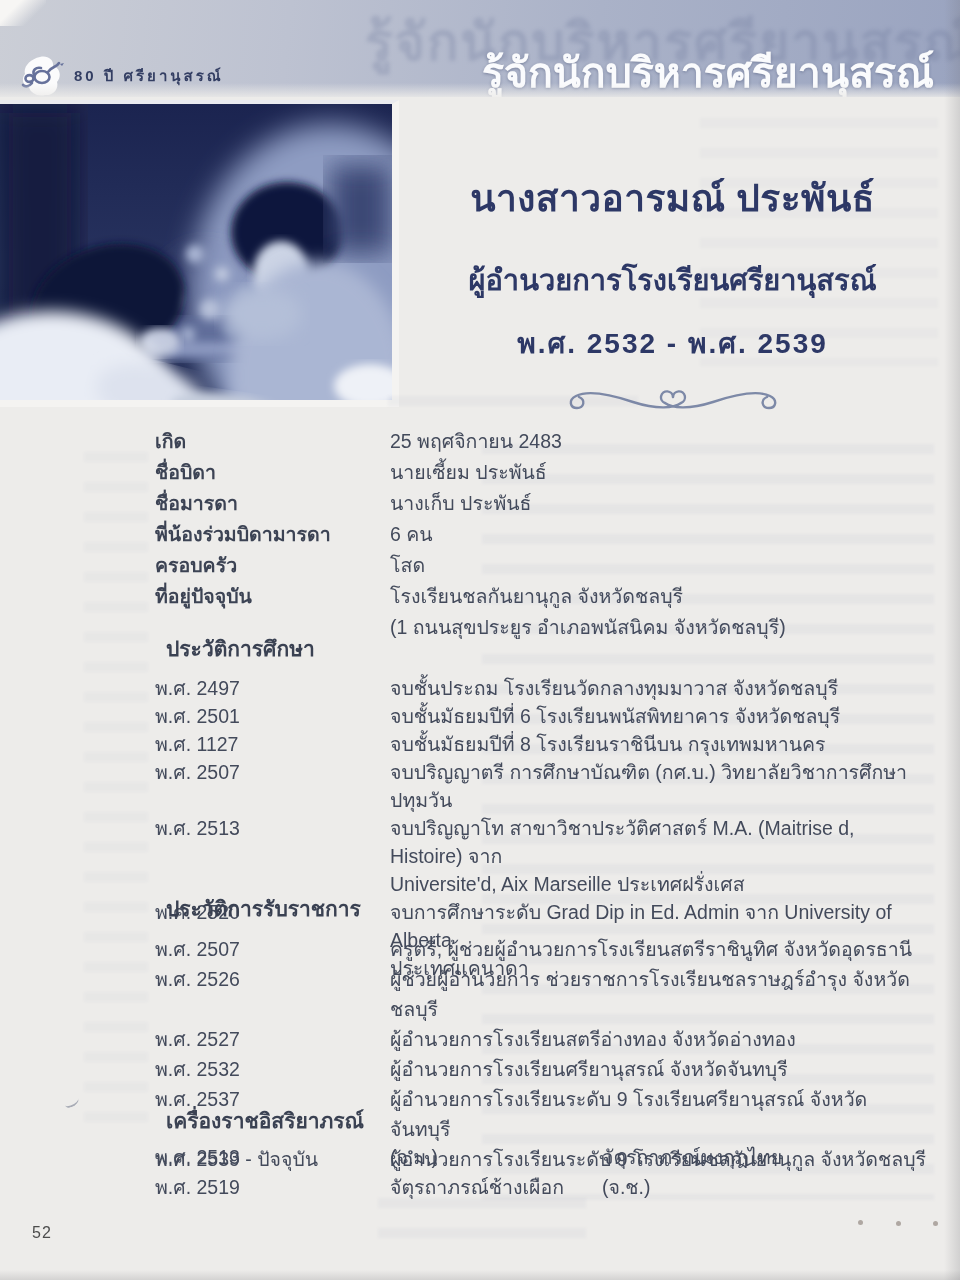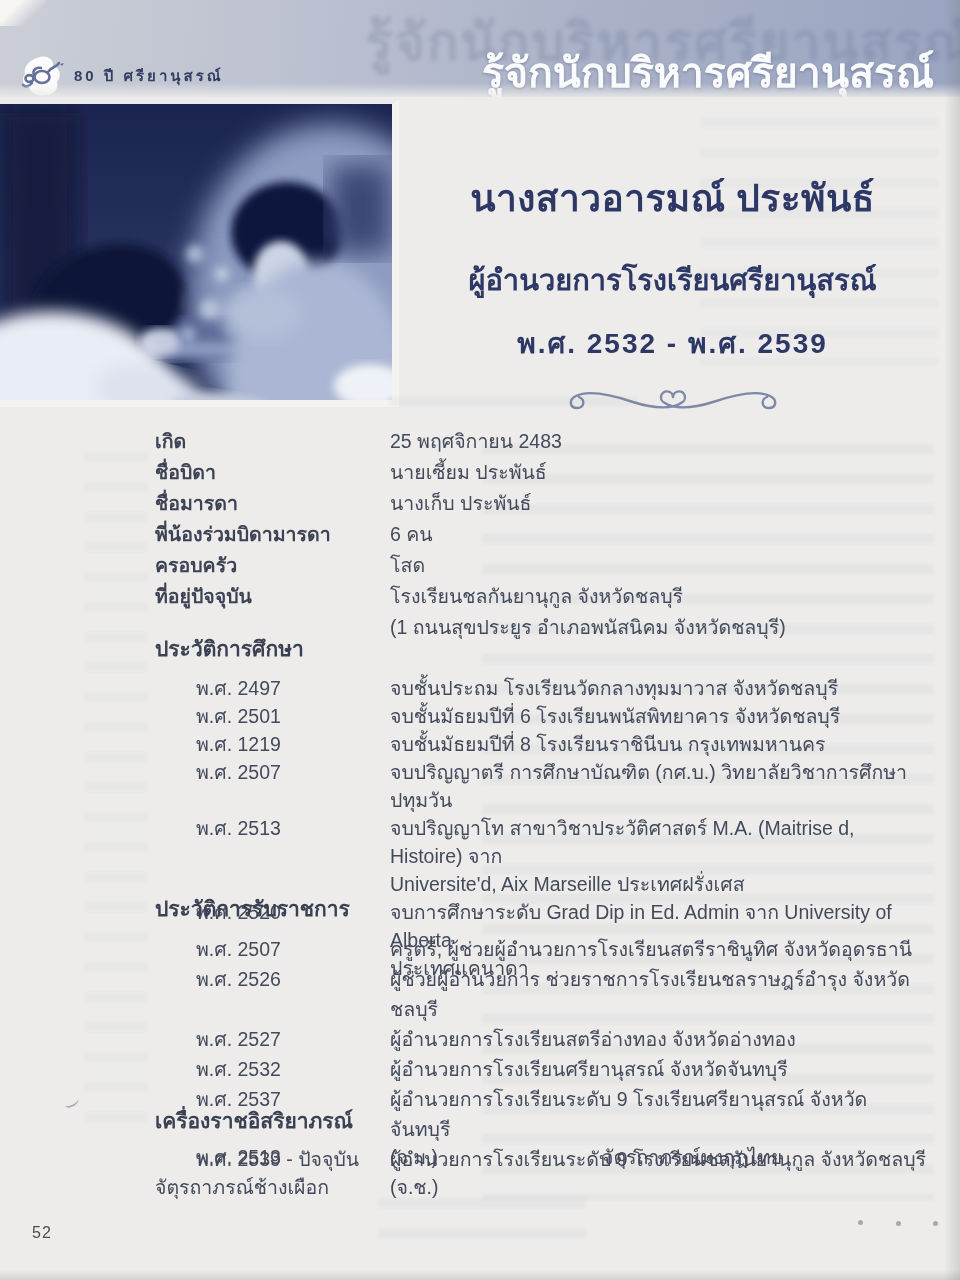--- a/index.html
+++ b/index.html
@@ -46,28 +46,28 @@
   .person-position{margin-top:30px;font-size:29px;font-weight:600;}
   .person-tenure{margin-top:18px;font-size:28px;font-weight:700;letter-spacing:2px;}
   .flourish{margin-top:16px;}
 
   
   .section{position:absolute;left:155px;width:772px;}
   .sec-personal{top:426px;}
   .sec-education{top:636px;}
   .sec-service{top:896px;}
   .sec-decorations{top:1108px;}
-  .sec-heading{font-size:21px;font-weight:700;color:#3a4152;margin:0 0 12px 0;line-height:26px;}
+  .sec-heading{font-size:21px;font-weight:700;color:#3a4152;margin:0 0 12px 11px;line-height:26px;}
   .sec-decorations .sec-heading{margin-bottom:8px;}
   .row{display:grid;grid-template-columns:235px 1fr;}
   .row.deco{grid-template-columns:235px 212px 1fr;}
   .lbl{font-weight:700;color:#3c4354;}
   .val,.lbl,.yr{font-size:19.5px;}
   .val{white-space:pre-line;color:#434a5b;}
-  .yr{color:#434a5b;margin-left:41px;}
+  .yr{color:#434a5b;}
   .sec-personal .row{line-height:31px;}
   .sec-education .row{line-height:28px;}
   .sec-service .row{line-height:30px;}
   .sec-decorations .row{line-height:30px;}
 
   .page-number{position:absolute;left:32px;top:1224px;font-size:16px;color:#4c4c4c;letter-spacing:1px;}
 
   
   .ghost-lines{position:absolute;pointer-events:none;filter:blur(1.6px);
     background:repeating-linear-gradient(180deg,rgba(96,108,148,.10) 0 10px,rgba(0,0,0,0) 10px 30px);}
@@ -207,21 +207,21 @@
     <div class="sec-heading">ประวัติการศึกษา</div>
     <div class="row">
         <span class="yr">พ.ศ. 2497</span>
         <span class="val">จบชั้นประถม โรงเรียนวัดกลางทุมมาวาส จังหวัดชลบุรี</span>
       </div>
     <div class="row">
         <span class="yr">พ.ศ. 2501</span>
         <span class="val">จบชั้นมัธยมปีที่ 6 โรงเรียนพนัสพิทยาคาร จังหวัดชลบุรี</span>
       </div>
     <div class="row">
-        <span class="yr">พ.ศ. 1219</span>
+        <span class="yr">พ.ศ. 1127</span>
         <span class="val">จบชั้นมัธยมปีที่ 8 โรงเรียนราชินีบน กรุงเทพมหานคร</span>
       </div>
     <div class="row">
         <span class="yr">พ.ศ. 2507</span>
         <span class="val">จบปริญญาตรี การศึกษาบัณฑิต (กศ.บ.) วิทยาลัยวิชาการศึกษา ปทุมวัน</span>
       </div>
     <div class="row">
         <span class="yr">พ.ศ. 2513</span>
         <span class="val">จบปริญญาโท สาขาวิชาประวัติศาสตร์ M.A. (Maitrise d, Histoire) จาก
 Universite'd, Aix Marseille ประเทศฝรั่งเศส</span>
@@ -262,20 +262,21 @@
   </div>
 
   <div class="section sec-decorations">
     <div class="sec-heading">เครื่องราชอิสริยาภรณ์</div>
     <div class="row deco">
         <span class="yr">พ.ศ. 2513</span>
         <span class="val">(จ.ม.)</span>
         <span class="val">จัตุรถาภรณ์มงกุฎไทย</span>
       </div>
     <div class="row deco">
+        <span class="yr">พ.ศ. 2519</span>
         <span class="val">จัตุรถาภรณ์ช้างเผือก</span>
         <span class="val">(จ.ช.)</span>
       </div>
   </div>
 
   <div class="page-number">52</div>
 
   <div class="ghost-lines g1"></div>
   <div class="ghost-lines g2"></div>
   <div class="ghost-lines g3"></div>

